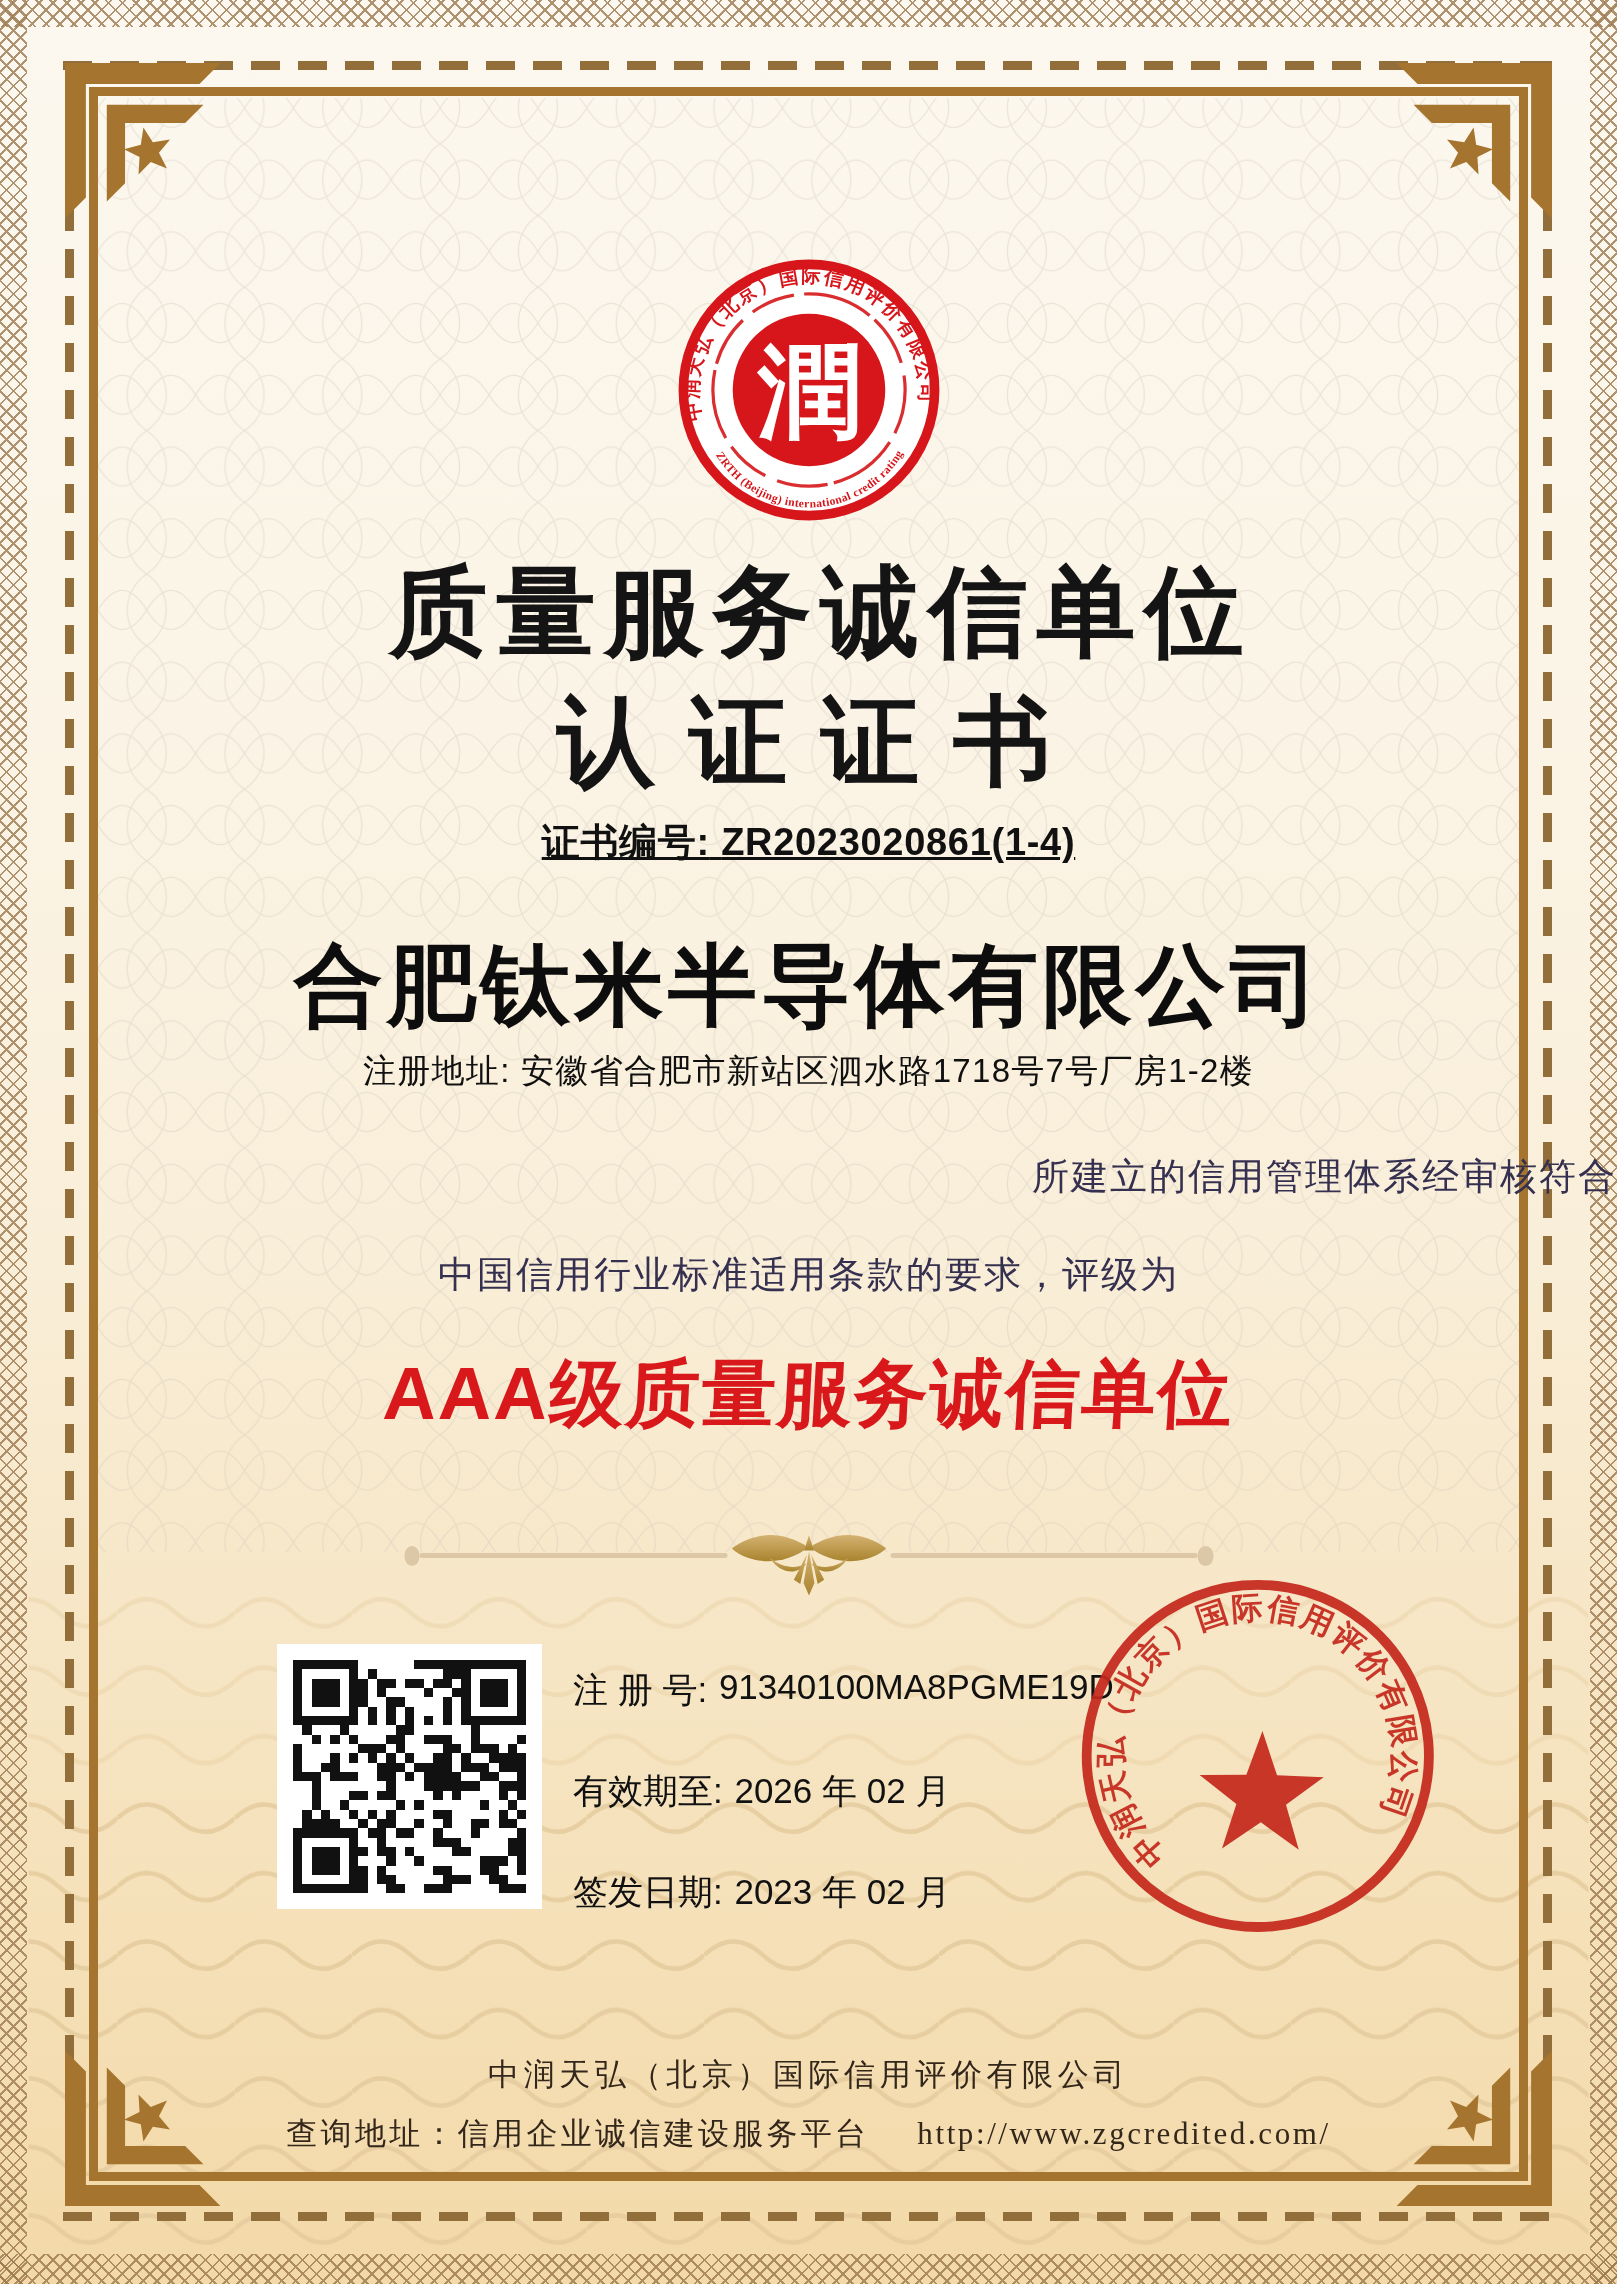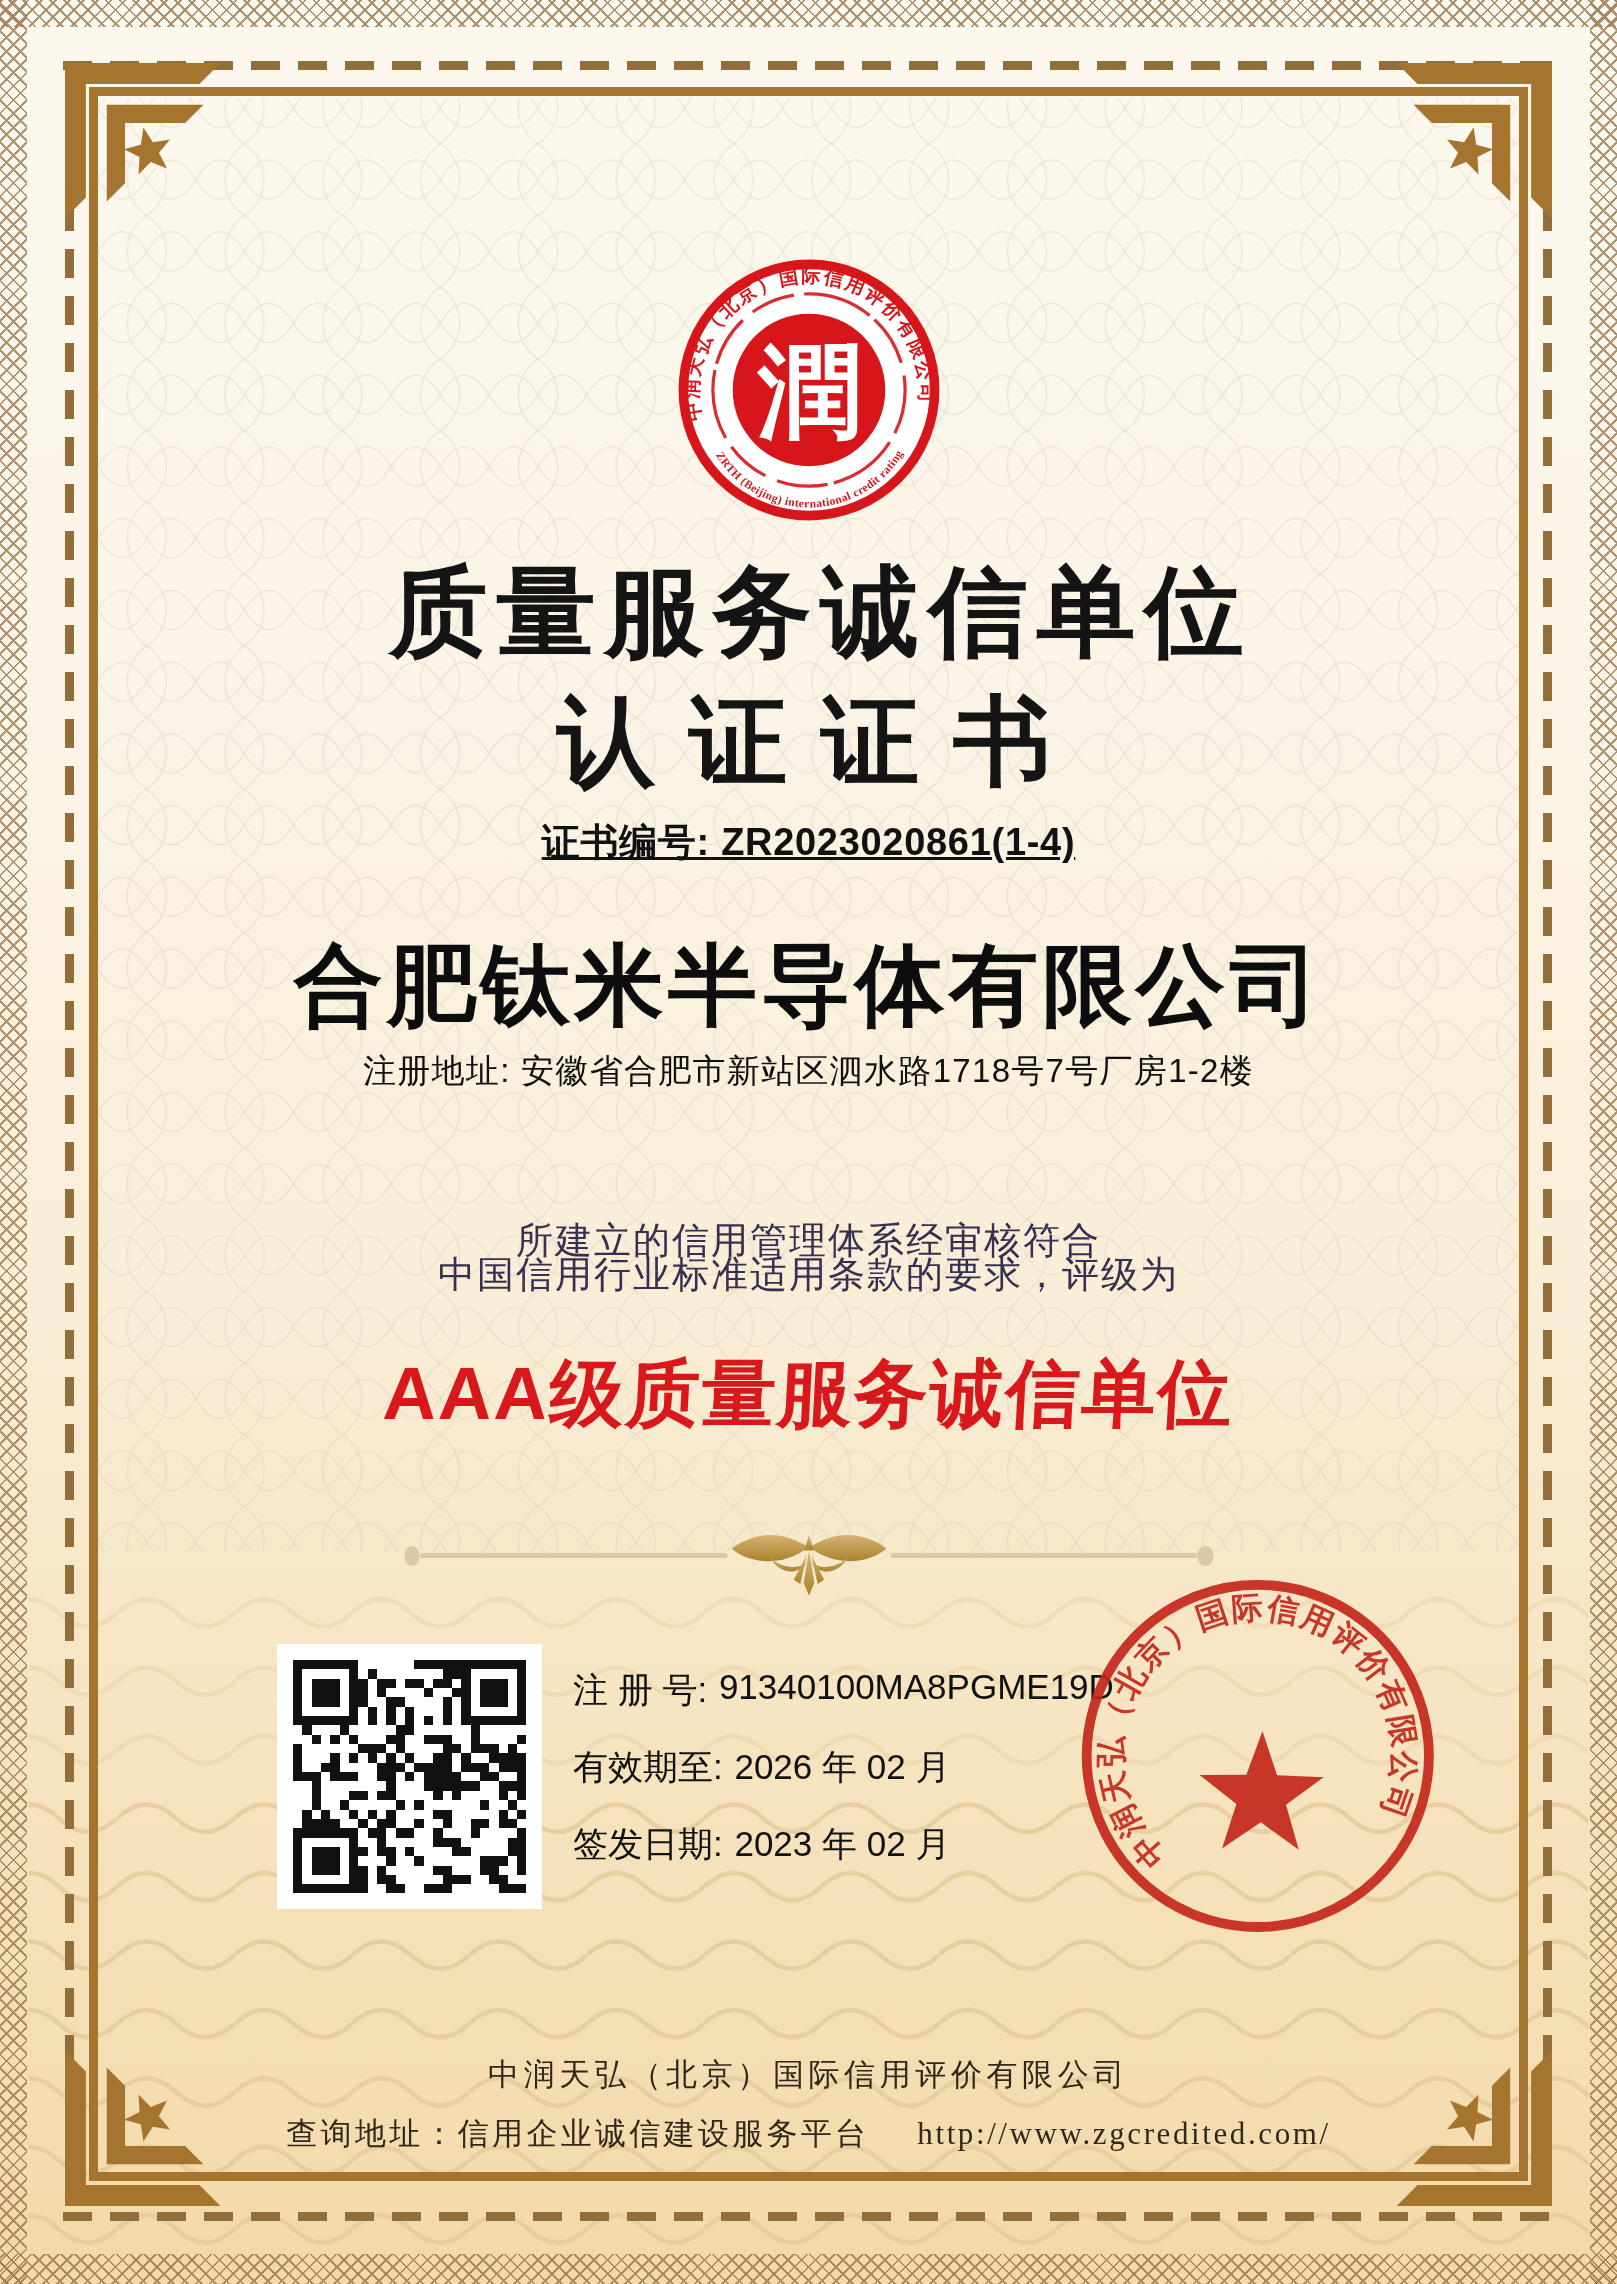--- a/index.html
+++ b/index.html
@@ -39,36 +39,36 @@
   .abs{position:absolute;left:0;width:100%;text-align:center;}
   .seal{position:absolute;left:50%;transform:translateX(-50%);top:249px;width:282px;height:282px;}
   .title1{top:547px;font-family:"Liberation Serif",serif;font-weight:700;font-size:99px;
     letter-spacing:9px;color:#141414;padding-left:12px;}
   .title2{top:677px;font-family:"Liberation Serif",serif;font-weight:700;font-size:98px;
     letter-spacing:34px;padding-left:25px;box-sizing:border-box;color:#141414;}
   .certno{top:817px;font-size:38px;font-weight:600;color:#111;letter-spacing:0.7px;text-decoration:underline;}
   .certno .val{font-family:"Liberation Sans",sans-serif;}
   .company{top:926px;font-size:89px;font-weight:800;color:#0d0d0d;letter-spacing:4.6px;text-align:center;}
   .address{top:1049px;font-size:33px;font-weight:400;color:#101010;letter-spacing:1.3px;}
-  .state1{top:1216px;} .state2{top:1250px;}
+  .state1{top:1152px;text-align:right;} .state2{top:1250px;}
   .statement{font-size:37px;font-weight:500;color:#35304f;letter-spacing:2px;}
   .rating{top:1345px;font-size:74px;font-weight:800;color:#d8181b;letter-spacing:2px;
     transform:skewX(-3deg);}
   
   .divider{position:absolute;top:1512px;left:50%;transform:translateX(-50%);
     width:809px;height:91px;display:flex;align-items:flex-start;}
   .div-side{display:flex;align-items:center;flex:1;margin-top:34px;}
   .div-dot{width:15.7px;height:19.6px;border-radius:50%;background:#dcc7a6;}
   .div-line{height:5.2px;background:#dcc7a6;border-radius:2.6px;flex:1;}
   .div-orn{width:163px;height:91px;flex:0 0 auto;}
   
   .qr{position:absolute;left:277px;top:1644px;width:265px;height:265px;background:#fff;
     box-sizing:border-box;padding:15.7px;}
   .qr svg{width:100%;height:100%;}
-  .info{position:absolute;left:573px;top:1667px;display:flex;flex-direction:column;gap:30px;}
+  .info{position:absolute;left:573px;top:1667px;display:flex;flex-direction:column;gap:54px;}
   .info .row{font-size:35px;color:#111;white-space:nowrap;display:flex;}
   .info .lbl{font-weight:500;}
   .info .val{margin-left:11.7px;font-weight:500;}
   .stamp{position:absolute;left:1075px;top:1573px;width:367px;height:367px;opacity:.92;
     transform:rotate(-5deg);}
   .footer1{top:2054px;font-size:31px;color:#33261a;letter-spacing:4.6px;font-weight:500;}
   .footer2{top:2113px;font-size:31px;color:#33261a;letter-spacing:3.3px;font-weight:500;}
   .footer2 .url{font-family:"Liberation Serif",serif;margin-left:36px;letter-spacing:2.6px;}
 </style>
 </head>

